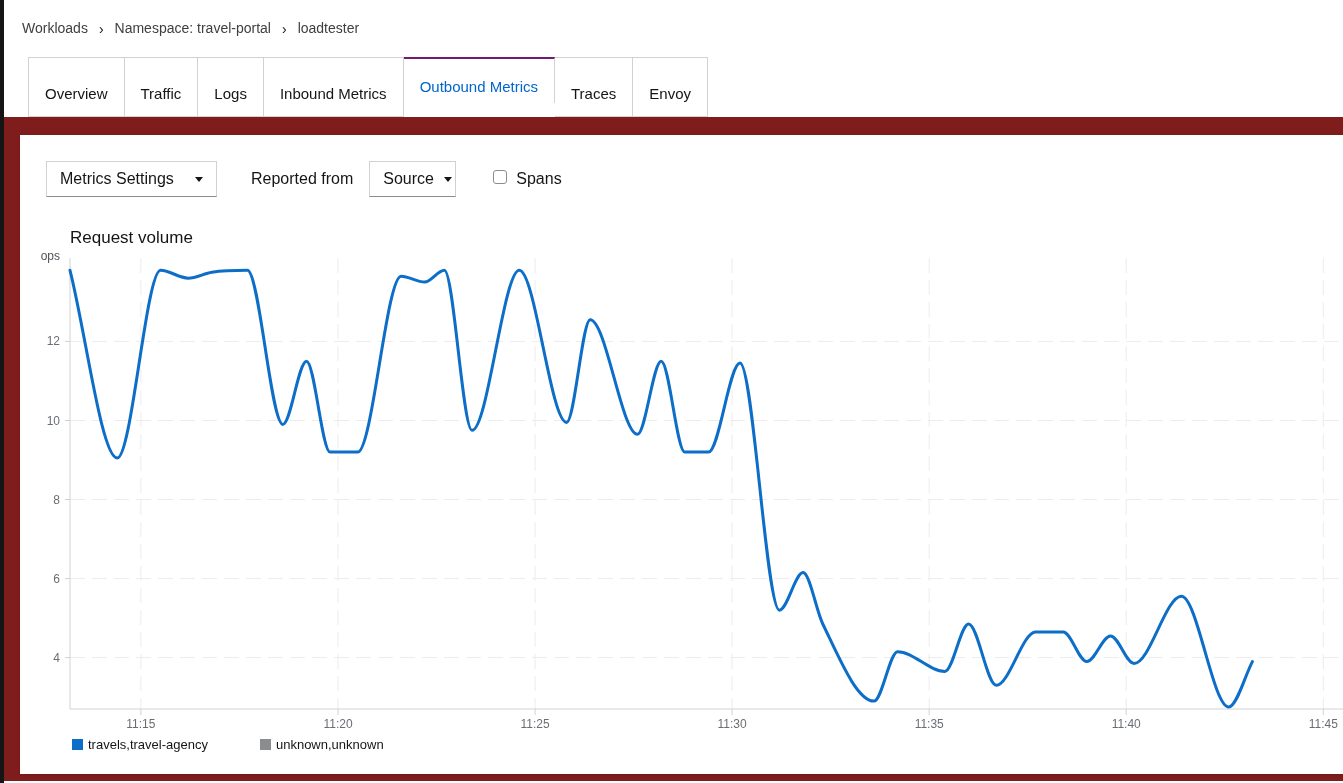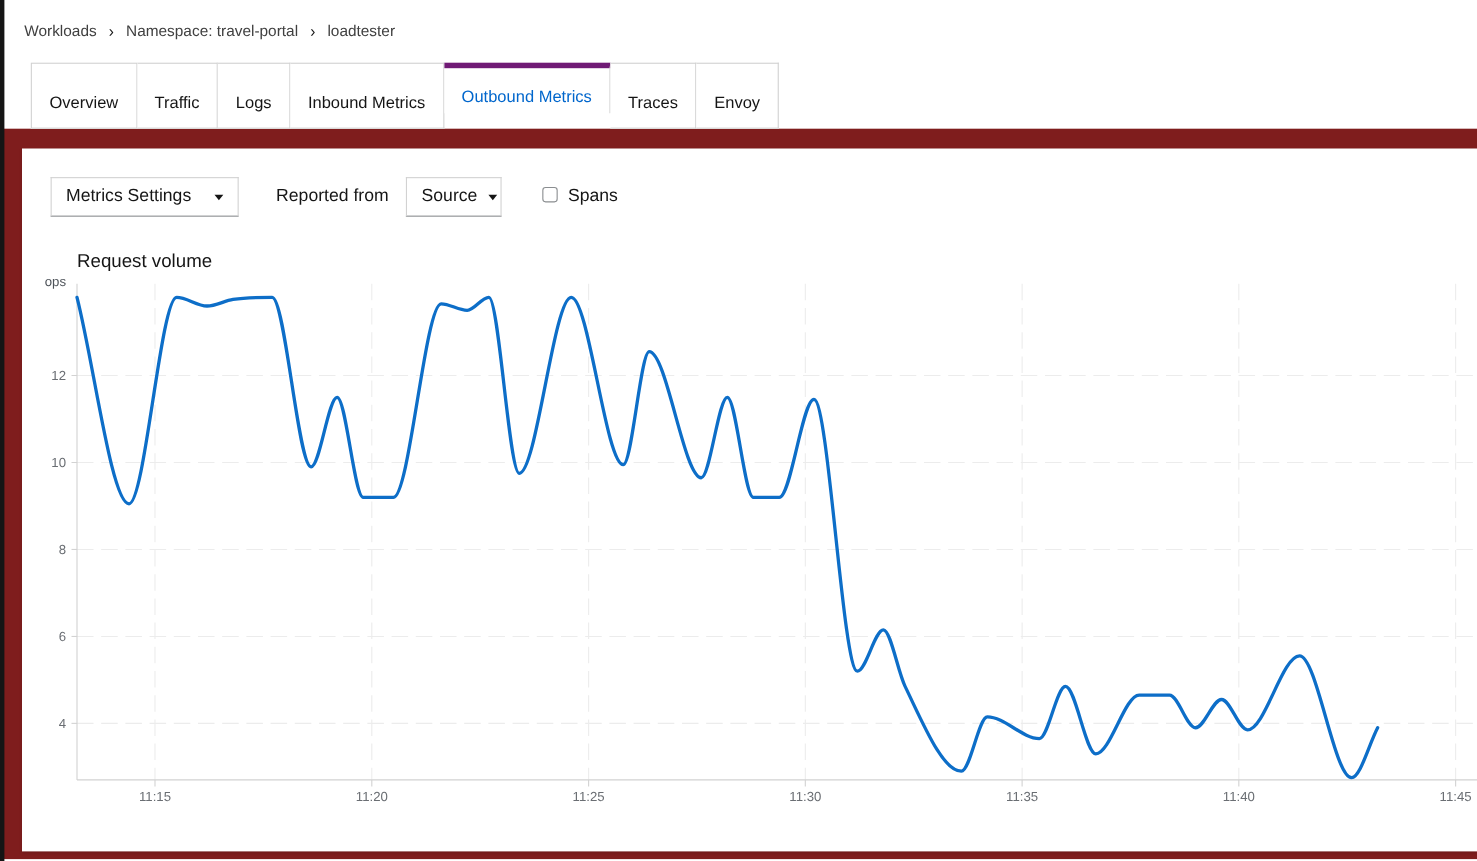--- a/index.html
+++ b/index.html
@@ -8,21 +8,21 @@
   .rail { position:absolute; left:0; top:0; width:4px; height:783px; background:#151515; z-index:9; }
 
   .breadcrumb { padding:20px 0 0 22px; font-size:14px; display:flex; align-items:center; }
   .crumb { color:#404040; text-decoration:none; cursor:pointer; }
   .sep { color:#151515; font-size:14px; margin:0 11px; transform:scaleY(1.1); display:inline-block; }
 
   .tabs { display:flex; margin:21px 0 0 28px; align-items:flex-start; position:relative; z-index:2; }
   .tab { height:60px; padding:13px 16px 0; border:1px solid #d2d2d2; border-left:none;
     font-size:15px; color:#151515; background:#fff; cursor:pointer; white-space:nowrap; }
   .tab:first-child { border-left:1px solid #d2d2d2; }
-  .tab.active { border-top:5px solid #701a75; border-bottom:none; color:#0066cc; height:46px; padding-top:11px; }
+  .tab.active { border-top:2px solid #701a75; border-bottom:none; color:#0066cc; height:46px; padding-top:11px; }
 
   .content { background:#7f1d1d; height:664px; padding:18px 0 7px 20px; }
   .card { background:#fff; height:639px; box-shadow:0 1px 3px rgba(0,0,0,.14); position:relative; }
 
   .toolbar { display:flex; align-items:center; padding:26px 0 0 26px; }
   .select { height:36px; display:flex; align-items:center; justify-content:space-between; background:#fff;
     border:1px solid #d2d2d2; border-bottom-color:#8a8d90; font-size:16px; color:#151515; padding:0 13px;
     cursor:pointer; font-family:inherit; }
   .select.metrics { width:171px; }
   .select.source { width:87px; margin-left:16px; }
@@ -124,16 +124,26 @@
           <line x1="1106.2" x2="1106.2" y1="461" y2="467" stroke="#d2d2d2"></line>
           <text x="1106.2" y="480" text-anchor="middle">11:40</text>
           <line x1="1303.3" x2="1303.3" y1="10" y2="461" stroke="#ececec" stroke-dasharray="15,7"></line>
           <line x1="1303.3" x2="1303.3" y1="461" y2="467" stroke="#d2d2d2"></line>
           <text x="1303.3" y="480" text-anchor="middle">11:45</text>
           <line x1="50" x2="50" y1="10" y2="461" stroke="#d2d2d2"></line>
           <line x1="50" x2="1323" y1="461" y2="461" stroke="#d2d2d2"></line>
           <text x="40" y="12" text-anchor="end" class="units">ops</text>
           <path d="M50.0,22.3C65.8,84.8,81.5,210.0,97.3,210.0C111.7,210.0,126.2,22.3,140.6,22.3C149.8,22.3,159.0,30.2,168.2,30.2C176.1,30.2,184.0,25.4,191.9,24.2C203.7,22.4,215.5,22.3,227.4,22.3C239.2,22.3,251.0,176.4,262.8,176.4C270.7,176.4,278.6,113.2,286.5,113.2C294.4,113.2,302.2,204.1,310.1,204.1C319.3,204.1,328.5,204.1,337.7,204.1C352.2,204.1,366.6,28.2,381.1,28.2C388.9,28.2,396.8,34.1,404.7,34.1C411.3,34.1,417.8,22.3,424.4,22.3C433.6,22.3,442.8,182.3,452.0,182.3C467.8,182.3,483.5,22.3,499.3,22.3C515.1,22.3,530.8,174.4,546.6,174.4C554.5,174.4,562.4,71.7,570.2,71.7C586.0,71.7,601.8,186.3,617.5,186.3C625.4,186.3,633.3,113.2,641.2,113.2C649.1,113.2,656.9,204.1,664.8,204.1C672.7,204.1,680.6,204.1,688.5,204.1C699.0,204.1,709.5,115.1,720.0,115.1C733.1,115.1,746.3,362.2,759.4,362.2C767.3,362.2,775.2,324.6,783.1,324.6C789.6,324.6,796.2,362.5,802.8,376.0C819.8,411.1,836.9,453.1,854.0,453.1C861.9,453.1,869.8,403.7,877.6,403.7C893.4,403.7,909.2,423.4,924.9,423.4C932.8,423.4,940.7,376.0,948.6,376.0C957.8,376.0,967.0,437.3,976.2,437.3C989.3,437.3,1002.5,383.9,1015.6,383.9C1024.8,383.9,1034.0,383.9,1043.2,383.9C1051.1,383.9,1058.9,413.6,1066.8,413.6C1074.7,413.6,1082.6,387.9,1090.5,387.9C1098.4,387.9,1106.2,415.5,1114.1,415.5C1129.9,415.5,1145.6,348.3,1161.4,348.3C1177.2,348.3,1192.9,459.0,1208.7,459.0C1216.6,459.0,1224.5,428.7,1232.4,413.6" fill="none" stroke="#0d6ec8" stroke-width="3" stroke-linecap="round" stroke-linejoin="round"></path>
         </svg>
+      <div class="legend" id="legend">
+          <span class="legend-item">
+            <span class="swatch" style="background: rgb(13, 110, 200);"></span>
+            <span>travels,travel-agency</span>
+          </span>
+          <span class="legend-item">
+            <span class="swatch" style="background: rgb(138, 141, 144);"></span>
+            <span>unknown,unknown</span>
+          </span>
+        </div>
     </div>
 
   </section>
 </main>
 
 </body></html>

